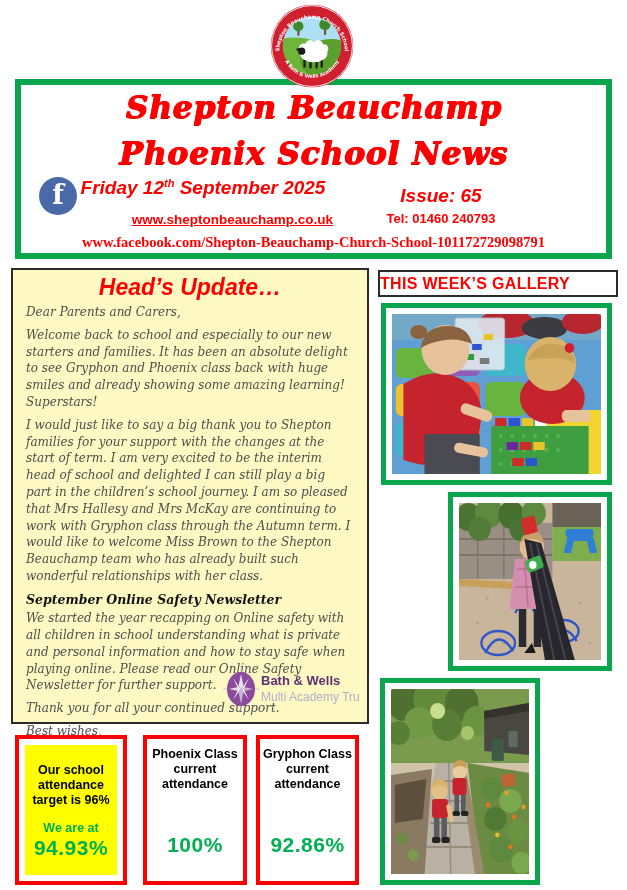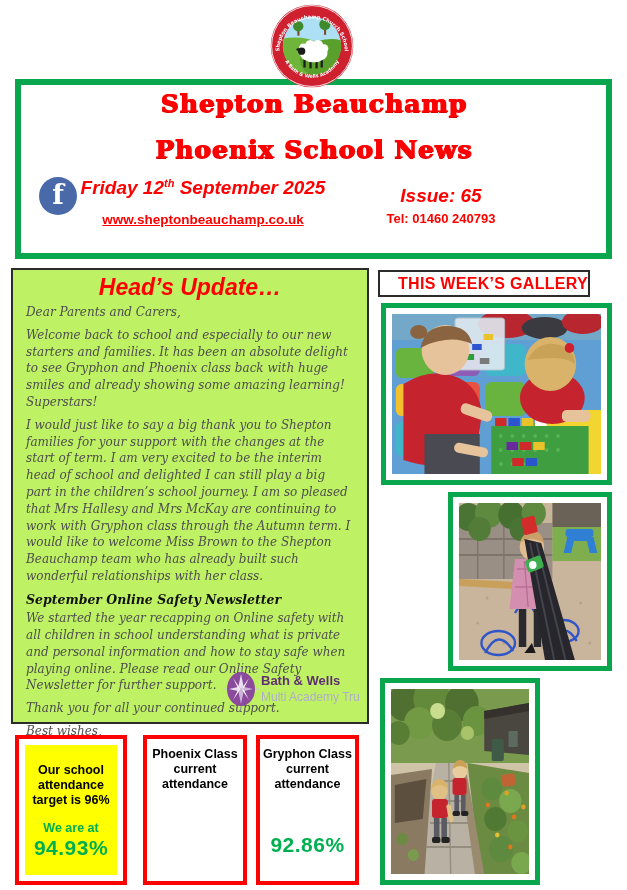--- a/index.html
+++ b/index.html
@@ -6,54 +6,54 @@
   html,body { width:627px; height:890px; background:#ffffff; overflow:hidden; }
   body { position:relative; font-family:"Liberation Sans", sans-serif; }
 
   
   .crest { position:absolute; left:269px; top:3px; width:86px; height:86px; z-index:5; }
 
   
   .header-box { position:absolute; left:15px; top:79px; width:597px; height:180px;
     border:6px solid #0aa64e; background:#fff; }
   .title-line { position:absolute; width:100%; text-align:center; color:#ff0000;
-    font-family:"DejaVu Serif", serif; font-weight:bold; 
-    font-size:25px; letter-spacing:1px;
+    font-family:"DejaVu Serif", serif; font-weight:bold; font-style:italic;
+    font-size:31px; letter-spacing:1px;
     text-shadow:1.4px 0 0 #ff0000, 0 1px 0 #e00000; }
   .title-1 { top:4px; }
   .title-2 { top:50px; }
   .fb-icon { position:absolute; left:18px; top:92px; width:38px; height:38px; border-radius:50%;
     background:#4a69a8; color:#fff; text-align:center;
     font-family:"DejaVu Serif", serif; font-weight:bold; font-size:27px; line-height:36px; cursor:pointer; }
   .hdr-comic { color:#ff0000; font-family:"Liberation Sans", sans-serif; font-weight:bold; font-style:italic; }
   .date-line { position:absolute; left:52px; top:92px; width:260px; text-align:center; font-size:19px; }
   .date-line sup { font-size:11px; }
   .issue-line { position:absolute; left:330px; top:100px; width:180px; text-align:center; font-size:19px; }
-  .site-link { position:absolute; left:52px; top:127px; width:260px; text-align:center;
+  .site-link { position:absolute; left:52px; top:127px; width:260px; text-align:right;
     font-size:13.5px; font-weight:bold; color:#ff0000; text-decoration:underline; cursor:pointer; font-style:normal; }
   .tel-line { position:absolute; left:330px; top:126px; width:180px; text-align:center;
     font-size:13px; color:#ff0000; font-weight:600; font-style:normal; }
   .fb-url { position:absolute; left:0; top:149px; width:100%; text-align:center;
     font-family:"Liberation Serif", serif; font-weight:bold; font-size:14.5px; color:#ff0000; cursor:pointer; }
 
   
   .heads-box { position:absolute; left:11px; top:268px; width:358px; height:456px;
-    border:2px solid #2b2b2b; background:#bef264; padding:4px 13px 6px 13px; }
+    border:2px solid #2b2b2b; background:#fef9c3; padding:4px 13px 6px 13px; }
   .heads-title { text-align:center; color:#ff0000; font-weight:bold; font-style:italic;
     font-size:23px; font-family:"Liberation Sans", sans-serif; margin-bottom:3px; }
   .letter { font-family:"DejaVu Serif", serif; font-style:italic; color:#4d4d4d;
     font-size:12px; line-height:1.4; }
   .letter p { margin:0 0 6px 0; }
   .letter .safety-head { color:#111; font-weight:bold; font-size:12.5px; margin-bottom:2px; }
   .sig-block p { margin:0 0 2px 0; }
   .trust-logo { position:absolute; right:8px; bottom:10px; width:138px; height:46px; }
 
   
-  .gallery-title-box { position:absolute; left:378px; top:270px; width:212px; height:27px;
-    border:2px solid #2b2b2b; background:#fff; display:flex; align-items:center; justify-content:flex-end; }
+  .gallery-title-box { position:absolute; left:378px; top:270px; width:240px; height:27px;
+    border:2px solid #2b2b2b; background:#fff; display:flex; align-items:center; justify-content:flex-start; }
   .gallery-title-box span { color:#ff0000; font-weight:bold; font-size:16px; letter-spacing:.3px; }
   .photo-frame { position:absolute; border:5px solid #0aa64e; background:#fff; padding:6px; }
   .photo-frame svg { display:block; width:100%; height:100%; }
   .photo-1 { left:381px; top:303px; width:231px; height:182px; }
   .photo-2 { left:448px; top:492px; width:164px; height:179px; }
   .photo-3 { left:380px; top:678px; width:160px; height:207px; }
 
   
   .att-box { position:absolute; top:735px; height:150px; border:4px solid #ff0000; background:#fff; }
   .att-1 { left:15px;  width:112px; padding:6px; }
@@ -119,20 +119,21 @@
   </div>
 
   <div class="hdr-comic date-line"><span>Friday 12</span><sup>th</sup><span> September 2025</span></div>
 
   <div class="hdr-comic issue-line">Issue:  65</div>
 
   <div class="site-link">www.sheptonbeauchamp.co.uk</div>
 
   <div class="tel-line">Tel: 01460 240793</div>
 
+  <div class="fb-url">www.facebook.com/Shepton-Beauchamp-Church-School-101172729098791</div>
 </div>
 
 <div class="heads-box">
   <div class="heads-title">Head’s Update…</div>
   <div class="letter">
     <p>Dear Parents and Carers,</p>
     <p>Welcome back to school and especially to our new starters and families.  It has been an absolute delight to see Gryphon and Phoenix class back with huge smiles and already showing some amazing learning! Superstars!</p>
     <p>I would just like to say a big thank you to Shepton families for your support with the changes at the start of term. I am very excited to be the interim head of school and delighted I can still play a big part in the children’s school journey.  I am so pleased that Mrs Hallesy and Mrs McKay are continuing to work with Gryphon class through the Autumn term. I would like to welcome Miss Brown to the Shepton Beauchamp team who has already built such wonderful relationships with her class.</p>
     <p class="safety-head">September Online Safety Newsletter</p>
     <p>We started the year recapping on Online safety with all children in school understanding what is private and personal information and how to stay safe when playing online.  Please read our Online Safety Newsletter for further support.</p>
@@ -381,18 +382,19 @@
 <div class="att-box att-1">
   <div class="att-yellow">
     <div class="att-title">Our school attendance target is 96%</div>
     <div class="att-sub">We are at</div>
     <div class="att-big">94.93%</div>
   </div>
 </div>
 
 <div class="att-box att-2">
   <div class="att-title">Phoenix Class current attendance</div>
+  <div class="att-big">100%</div>
 </div>
 
 <div class="att-box att-3">
   <div class="att-title">Gryphon Class current attendance</div>
   <div class="att-big">92.86%</div>
 </div>
 
 </body></html>

